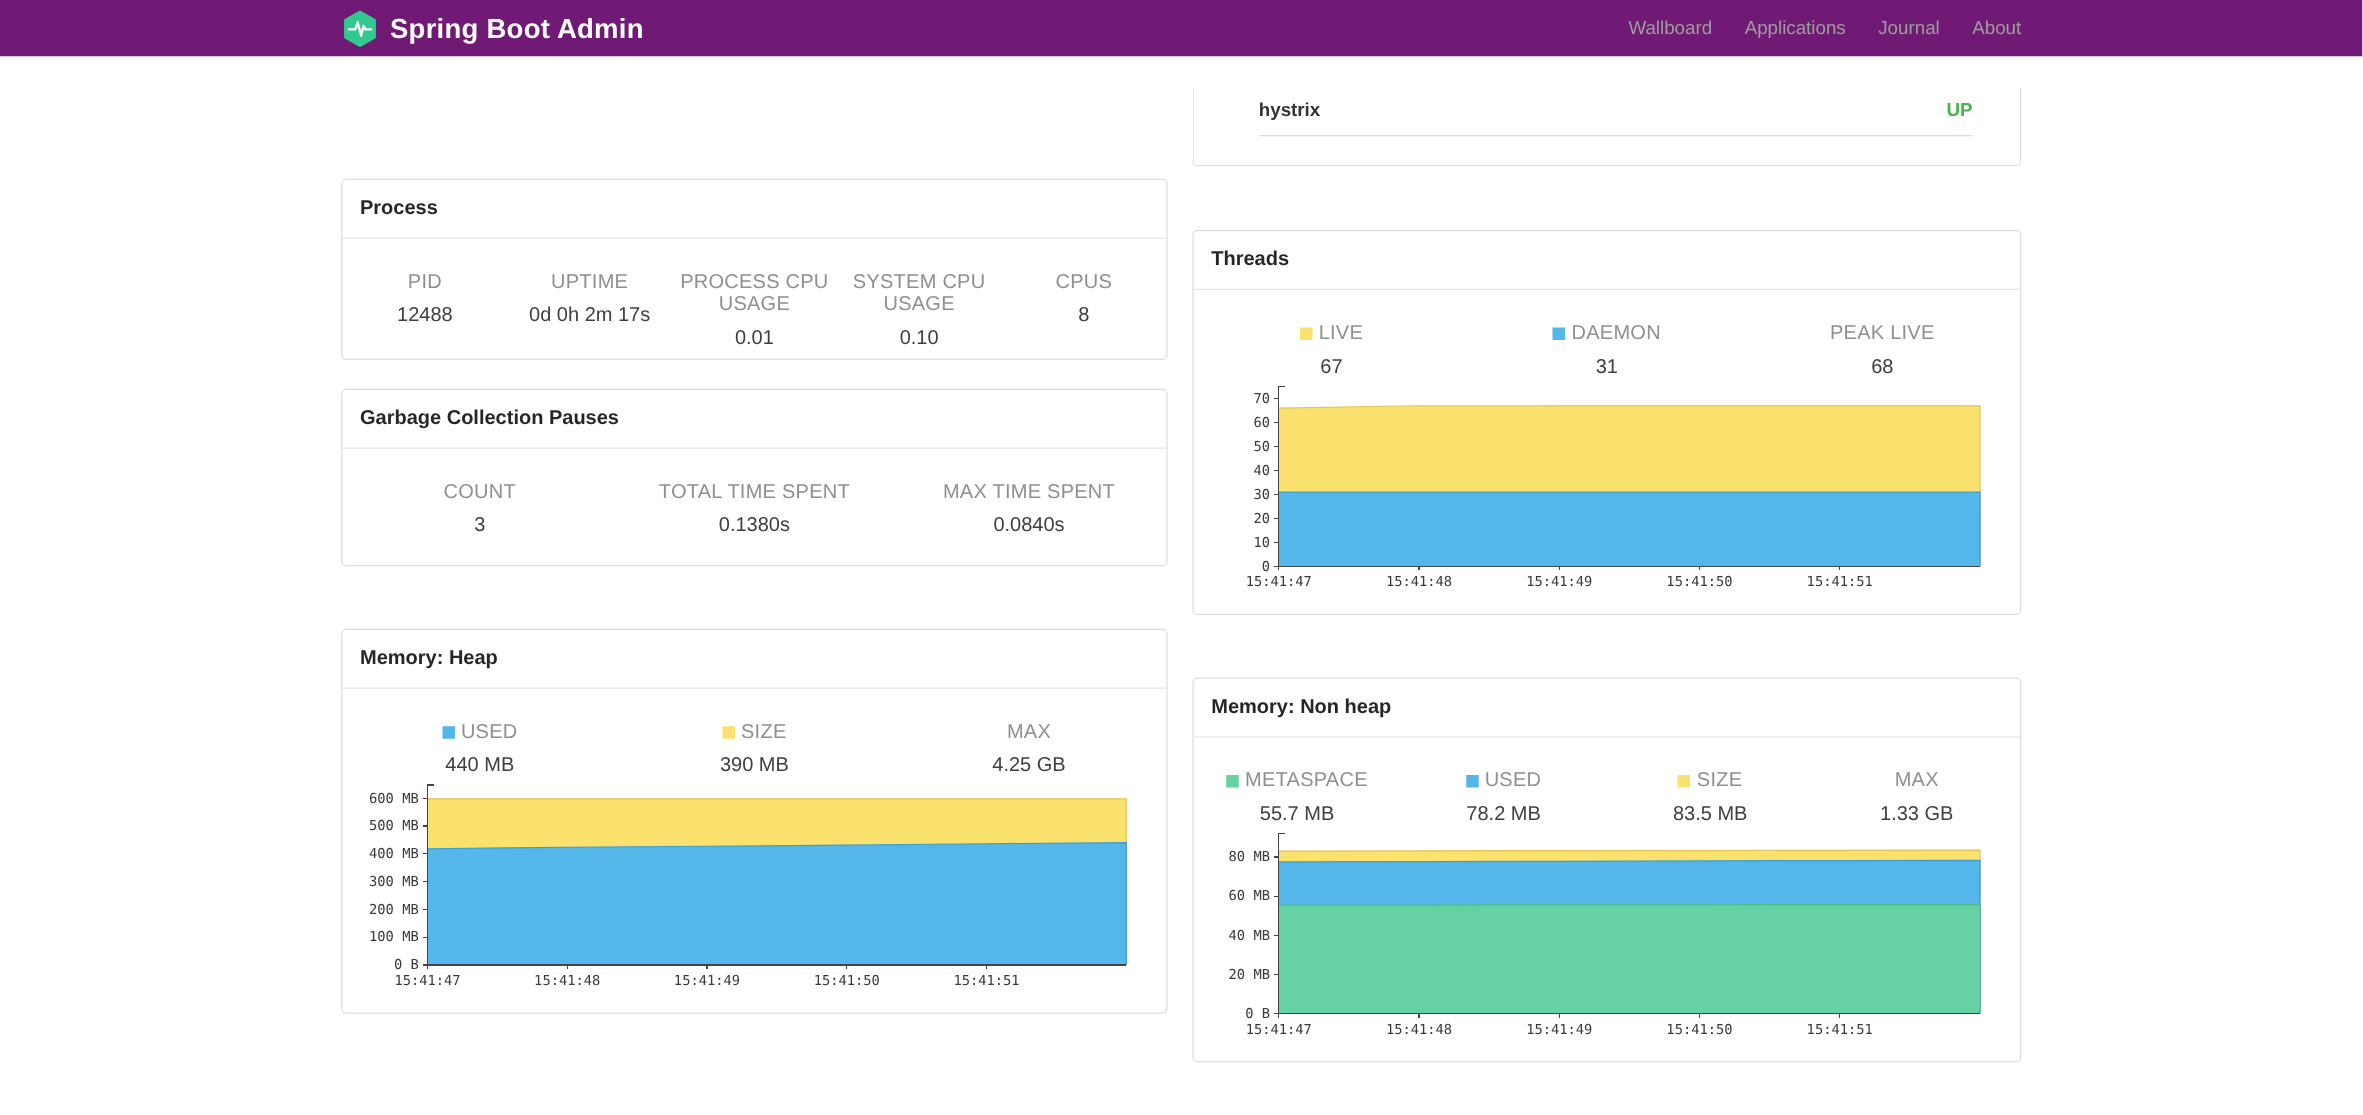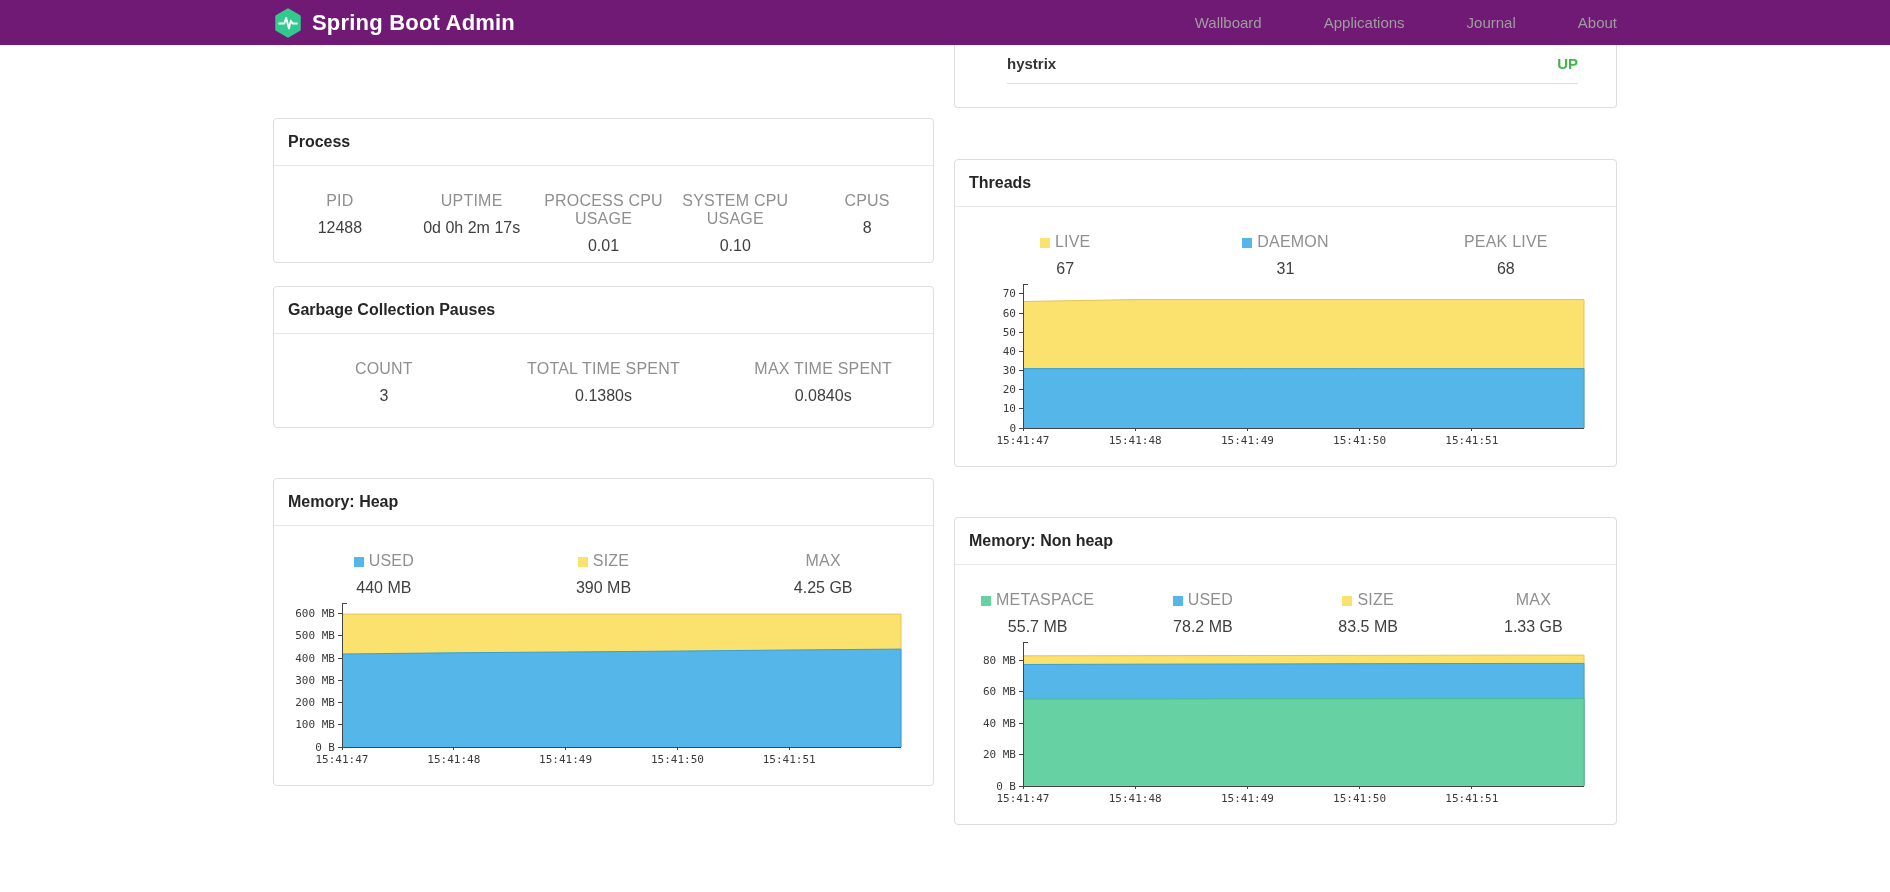--- a/index.html
+++ b/index.html
@@ -6,43 +6,43 @@
   html, body { width: 1890px; height: 892px; overflow: hidden; background: #fff;
     font-family: "Liberation Sans", sans-serif; color: #333; }
 
   
   .navbar { height: 45px; background: #701a75; }
   .container { width: 1344px; margin: 0 auto; }
   .nav-inner { display: flex; align-items: center; justify-content: space-between; height: 45px; }
   .brand { display: flex; align-items: center; gap: 9px; cursor: pointer; text-decoration: none; }
   .brand-title { color: #fff; font-size: 22px; font-weight: bold; letter-spacing: 0.2px; }
   .logo svg { display: block; }
-  .nav-items { display: flex; list-style: none; gap: 36px; }
+  .nav-items { display: flex; list-style: none; }
   .nav-items li { color: #9d9d9d; font-size: 15px; padding: 0 13px; cursor: pointer; line-height: 45px; }
   .nav-items li:last-child { padding-right: 0; }
 
   
   .main { display: flex; gap: 20px; align-items: flex-start; }
   .col-left  { width: 661px; }
   .col-right { width: 663px; }
 
-  .card { background: #fff; border: 1px solid #ddd; border-radius: 4px; overflow: hidden; }
+  .card { background: #fff; border: 1px solid #ddd; border-radius: 4px; overflow: hidden; margin-top: 25px; }
   .card-title { font-size: 16px; font-weight: bold; color: #262626; padding: 0 14px;
     line-height: 46px; height: 47px; border-bottom: 1px solid #e7e7e7; }
 
   
   .card-cut { border-top: none; border-radius: 0 0 4px 4px; height: 63px; }
   .app-row { display: flex; justify-content: space-between; align-items: center;
     margin: 0 38px 0 52px; padding: 10px 0 11px; border-bottom: 1px solid #ddd;
     font-size: 15px; font-weight: bold; cursor: pointer; }
   .app-name { color: #333; }
   .app-status { font-weight: bold; }
 
   
-  .card-process { margin-top: 73px; height: 145px; }
+  .card-process { margin-top: 98px; height: 145px; }
   .card-gc      { margin-top: 23px;  height: 142px; }
   .card-heap    { margin-top: 50px;  height: 308px; }
   .card-threads { margin-top: 51px;  height: 308px; }
   .card-nonheap { margin-top: 50px;  height: 308px; }
 
   
   .stat-row { display: flex; margin-top: 26px; }
   .stat { flex: 1; text-align: center; }
   .stat-label { font-size: 16px; color: #8f8f8f; letter-spacing: 0.2px; }
   .stat-value { font-size: 16px; color: #3f3f3f; margin-top: 9px; }

